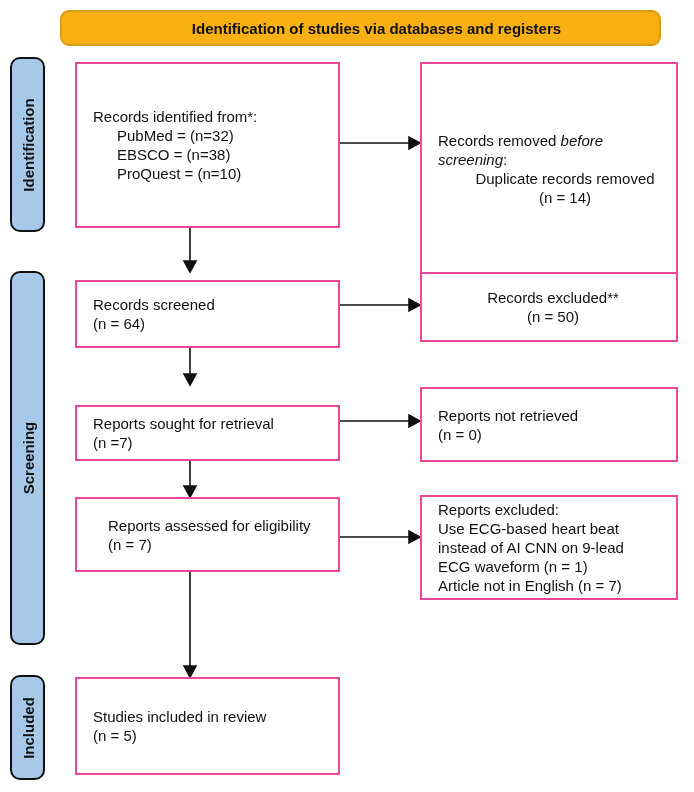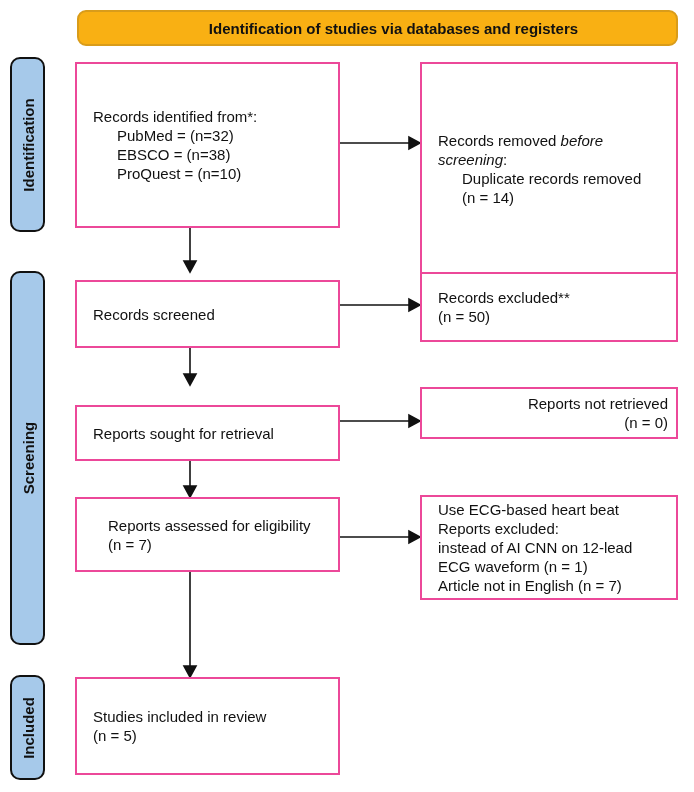--- a/index.html
+++ b/index.html
@@ -9,21 +9,21 @@
     height: 792px;
     background: #ffffff;
     font-family: "Liberation Sans", sans-serif;
     color: #111111;
     overflow: hidden;
   }
 
   
   .banner {
     position: absolute;
-    left: 77px; top: 10px;
+    left: 60px; top: 10px;
     width: 601px; height: 36px;
     background: #F9B013;
     border: 2px solid #D99C1A;
     border-radius: 9px;
     box-sizing: border-box;
     display: flex; align-items: center; justify-content: center;
     font-weight: bold; font-size: 15px; padding-left: 32px;
   }
 
   
@@ -53,25 +53,25 @@
     border: 2px solid #ec4899;
     box-sizing: border-box;
     display: flex; flex-direction: column; justify-content: center;
     padding: 6px 8px 6px 16px;
     font-size: 15px; line-height: 19px;
   }
   .col-left  { left: 75px;  width: 265px; }
   .col-right { left: 420px; width: 258px; }
 
   #box-records-identified   { top: 62px;  height: 166px; }
-  #box-records-removed      { top: 62px;  height: 214px; }
+  #box-records-removed      { top: 62px;  height: 214px; align-items: center; }
   #box-records-screened     { top: 272px; height: 68px; margin-top: 8px; }
-  #box-records-excluded     { top: 272px; height: 70px; }
+  #box-records-excluded     { top: 272px; height: 70px; align-items: center; }
   #box-reports-sought       { top: 405px; height: 56px; }
-  #box-reports-not-retrieved{ top: 387px; height: 52px; align-items: flex-end; }
+  #box-reports-not-retrieved{ top: 387px; height: 75px; }
   #box-reports-assessed     { top: 497px; height: 75px; padding-left: 31px; }
   #box-reports-excluded     { top: 495px; height: 105px; }
   #box-studies-included     { top: 677px; height: 98px; }
 
   .line   { white-space: nowrap; }
   .indent { padding-left: 24px; white-space: nowrap; }
   .it     { font-style: italic; }
 
   
   .arrows {
@@ -128,45 +128,47 @@
   </div>
 
   <div class="box col-right" id="box-records-removed">
     <div class="wrap"><span>Records removed </span><span class="it">before screening</span><span>:</span></div>
     <div class="indent">Duplicate records removed</div>
     <div class="indent">(n = 14)</div>
   </div>
 
   <div class="box col-left" id="box-records-screened">
     <div class="line">Records screened</div>
+    <div class="line">(n = 64)</div>
   </div>
 
   <div class="box col-right" id="box-records-excluded">
     <div class="line">Records excluded**</div>
     <div class="line">(n = 50)</div>
   </div>
 
   <div class="box col-left" id="box-reports-sought">
     <div class="line">Reports sought for retrieval</div>
+    <div class="line">(n =7)</div>
   </div>
 
   <div class="box col-right" id="box-reports-not-retrieved">
     <div class="line">Reports not retrieved</div>
     <div class="line">(n = 0)</div>
   </div>
 
   <div class="box col-left" id="box-reports-assessed">
     <div class="line">Reports assessed for eligibility</div>
     <div class="line">(n = 7)</div>
   </div>
 
   <div class="box col-right" id="box-reports-excluded">
+    <div class="line">Reports excluded:</div>
     <div class="line">Use ECG-based heart beat</div>
-    <div class="line">Reports excluded:</div>
-    <div class="line">instead of AI CNN on 12-lead</div>
+    <div class="line">instead of AI CNN on 9-lead</div>
     <div class="line">ECG waveform (n = 1)</div>
     <div class="line">Article not in English (n = 7)</div>
   </div>
 
   <div class="box col-left" id="box-studies-included">
     <div class="line">Studies included in review</div>
     <div class="line">(n = 5)</div>
   </div>
 
 </div>

